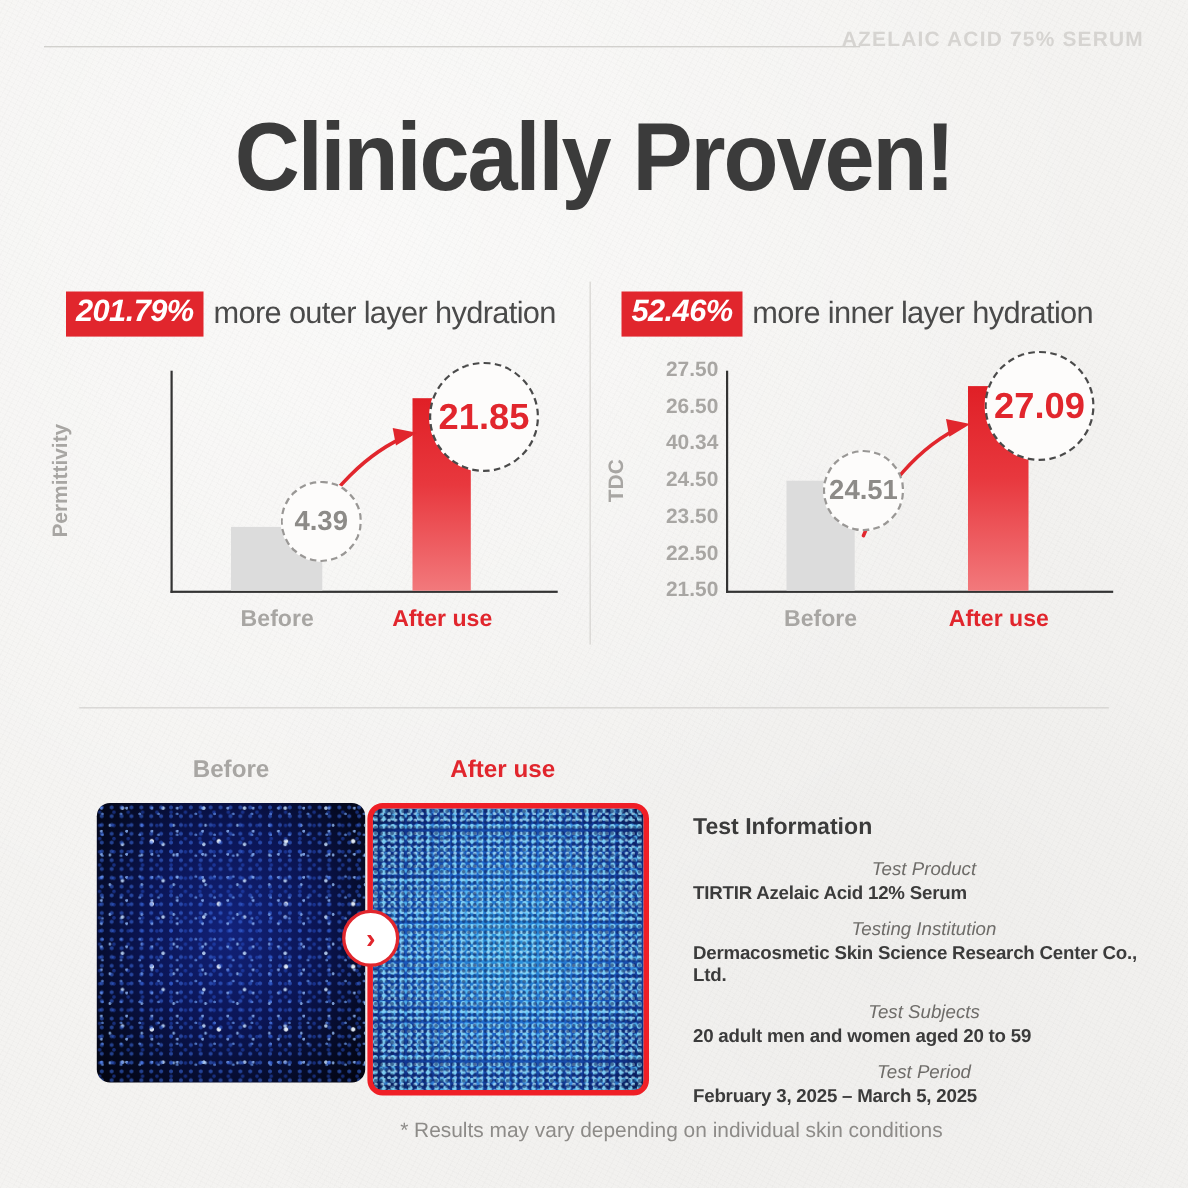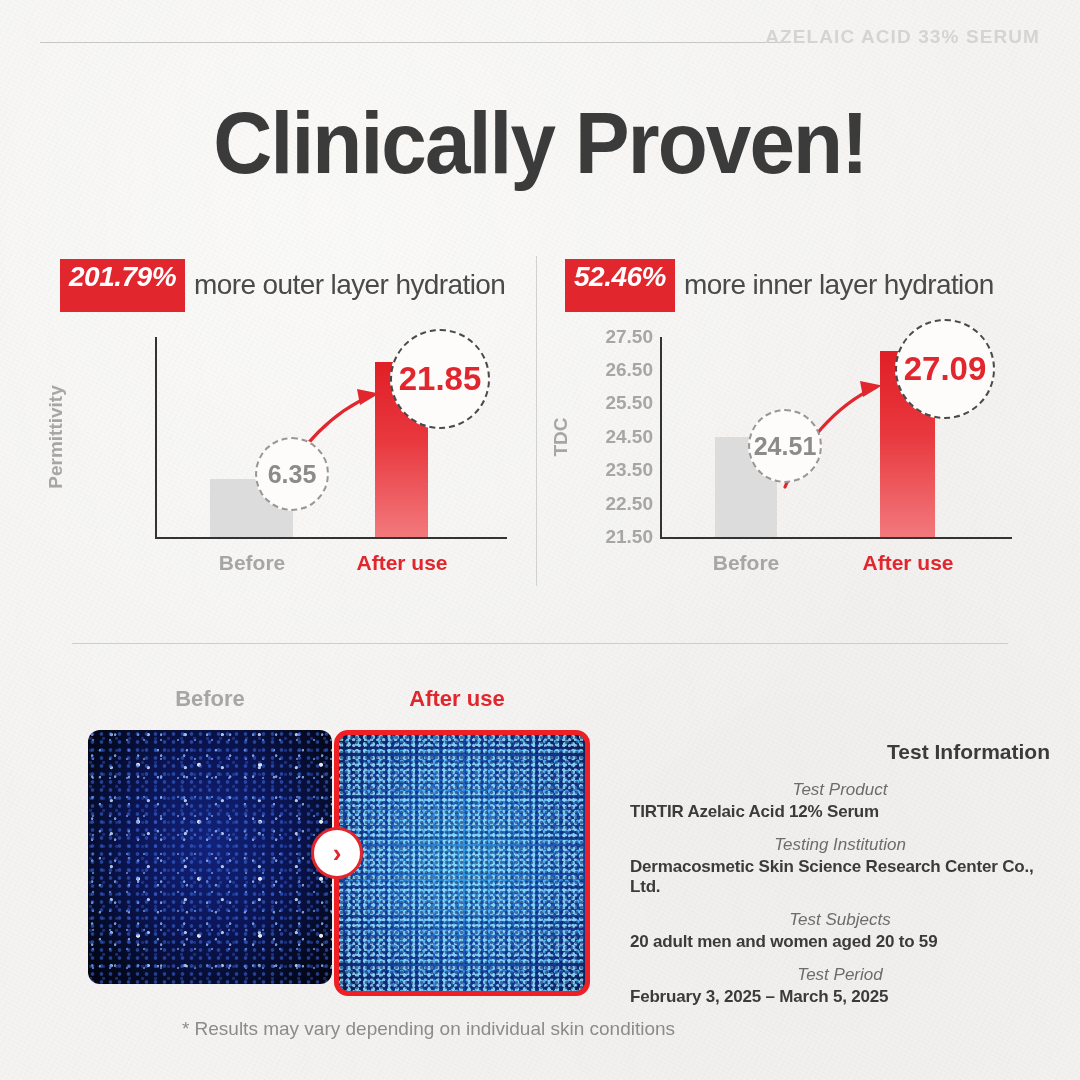--- a/index.html
+++ b/index.html
@@ -43,21 +43,21 @@
 
   
   .panel{position:absolute;top:265px;height:340px;}
   .panel.left{left:60px;width:465px;}
   .panel.right{left:565px;width:465px;}
 
   .stat-line{display:flex;align-items:center;gap:9px;height:40px;}
   .stat-badge{
     background:#e1262d;color:#fff;
     font-size:28px;font-weight:bold;font-style:italic;
-    padding:4px 9px 21px 9px;line-height:1;
+    padding:4px 9px 9px 9px;line-height:1;
     letter-spacing:-0.5px;
   }
   .stat-text{font-size:28px;color:#4a4a4a;letter-spacing:-0.6px;}
 
   .chart{position:absolute;top:64px;left:0;width:465px;height:250px;}
   .plot{position:absolute;left:95px;top:8px;width:350px;height:200px;
         border-left:2px solid #333;border-bottom:2px solid #333;}
   .ticks{position:absolute;left:0;top:0;width:88px;height:216px;}
   .tick{
     position:absolute;right:0;
@@ -156,38 +156,38 @@
     position:absolute;left:311px;top:827px;
     width:46px;height:46px;border-radius:50%;
     background:#ffffff;border:3px solid #e1262d;
     display:flex;align-items:center;justify-content:center;
     color:#e1262d;font-size:26px;font-weight:bold;line-height:1;
     z-index:5;
   }
 
   
   .test-info{position:absolute;left:630px;top:740px;width:420px;}
-  .ti-title{font-size:21px;font-weight:bold;color:#3b3b3b;margin-bottom:16px;text-align:right;}
+  .ti-title{font-size:21px;font-weight:bold;color:#3b3b3b;margin-bottom:16px;}
   .ti-row{margin-bottom:13px;}
   .ti-label{font-size:17px;font-style:italic;color:#6e6c69;margin-bottom:2px;text-align:center;}
   .ti-value{font-size:17px;font-weight:bold;color:#3b3b3b;letter-spacing:-0.2px;}
 
   .footnote{
-    position:absolute;top:1018px;left:0;width:857px;text-align:center;
+    position:absolute;top:1018px;left:0;width:857px;text-align:right;
     font-size:19px;color:#8d8b88;
   }
 </style>
 </head>
 <body>
 
 <div class="paper-texture"></div>
 
 <div class="header">
   <div class="header-rule"></div>
-  <div class="header-label">AZELAIC ACID 33% SERUM</div>
+  <div class="header-label">AZELAIC ACID 75% SERUM</div>
 </div>
 
 <div class="title">Clinically Proven!</div>
 
 <div class="panel left">
   <div class="stat-line">
     <span class="stat-badge">201.79%</span>
     <span class="stat-text">more outer layer hydration</span>
   </div>
 
@@ -196,41 +196,41 @@
 
     <div class="plot">
       <div class="bar before" style="left:53px;width:83px;height:58px;"></div>
       <div class="bar after" style="left:218px;width:53px;height:175px;"></div>
 
       <svg class="arrow-svg" width="350" height="200" viewBox="0 0 350 200">
         <path d="M 124 148 C 140 112, 176 74, 216 58" stroke="#e1262d" stroke-width="3.2" fill="none" stroke-linecap="round"></path>
         <path d="M 200 52 L 222 56.5 L 203 68 Z" fill="#e1262d"></path>
       </svg>
 
-      <div class="bubble before" style="left:98px;top:100px;">6.35</div>
+      <div class="bubble before" style="left:98px;top:100px;">4.39</div>
       <div class="bubble after" style="left:233px;top:-8px;">21.85</div>
 
       <div class="bar-label before" style="left:95px;">Before</div>
       <div class="bar-label after" style="left:245px;">After use</div>
     </div>
   </div>
 </div>
 
 <div class="panel right">
   <div class="stat-line">
     <span class="stat-badge">52.46%</span>
     <span class="stat-text">more inner layer hydration</span>
   </div>
 
   <div class="chart">
     <div class="axis-title">TDC</div>
     <div class="ticks">
       <div class="tick" style="top:8px">27.50</div>
       <div class="tick" style="top:41px">26.50</div>
-      <div class="tick" style="top:74px">25.50</div>
+      <div class="tick" style="top:74px">40.34</div>
       <div class="tick" style="top:108px">24.50</div>
       <div class="tick" style="top:141px">23.50</div>
       <div class="tick" style="top:175px">22.50</div>
       <div class="tick" style="top:208px">21.50</div>
     </div>
 
     <div class="plot">
       <div class="bar before" style="left:53px;width:62px;height:100px;"></div>
       <div class="bar after" style="left:218px;width:55px;height:186px;"></div>
 

